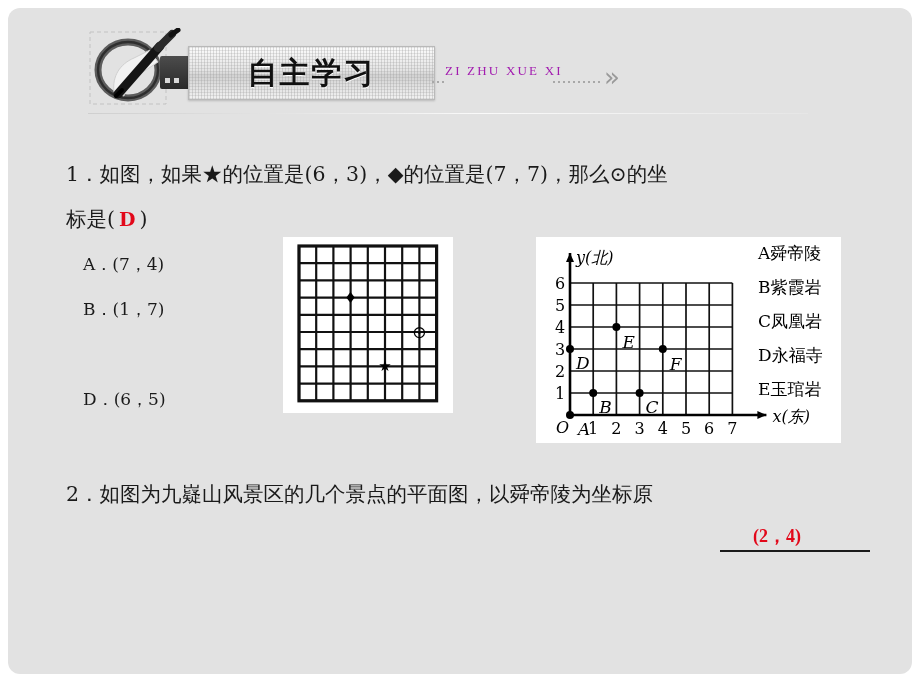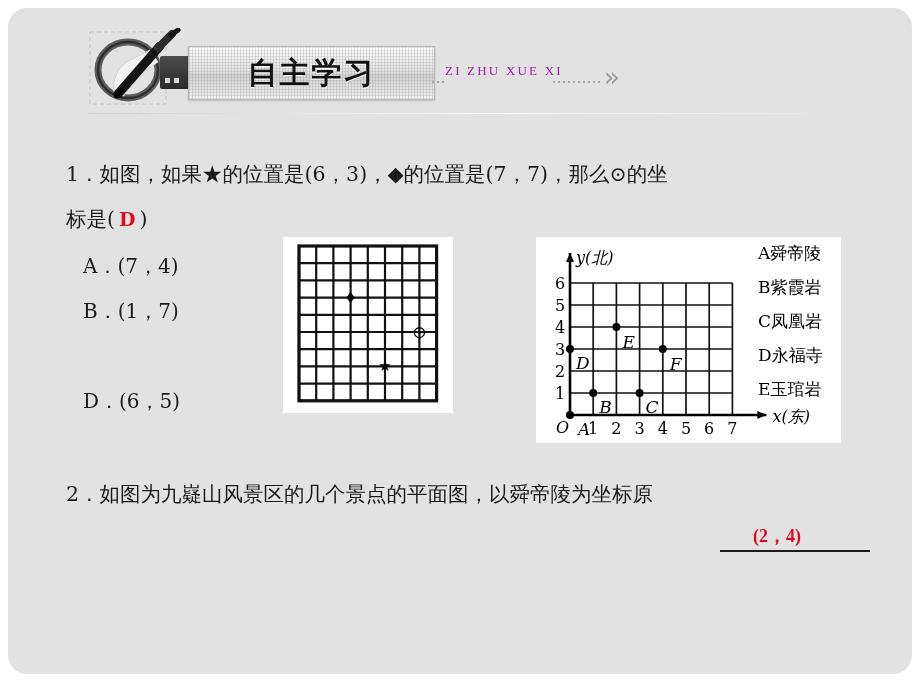--- a/index.html
+++ b/index.html
@@ -4,21 +4,21 @@
 <style>
   html,body{margin:0;padding:0;}
   body{
     width:920px;height:690px;overflow:hidden;
     background:#ffffff;
     font-family:"Liberation Serif","DejaVu Serif",serif;
   }
   #slide{
     position:absolute;left:8px;top:8px;width:904px;height:666px;
     background:#e2e2e2;
-    border-radius:19px;
+    border-radius:12px;
   }
   
   #header{position:absolute;left:0;top:0;width:904px;height:120px;}
   #pen-icon{position:absolute;left:80px;top:20px;width:110px;height:80px;}
   #title-band{
     position:absolute;left:180px;top:38px;width:245px;height:52px;
     background:linear-gradient(to bottom,#fbfbfb 0%,#e4e4e4 45%,#d2d2d2 55%,#f2f2f2 100%);
     border:1px solid #b9b9b9;
     box-shadow:0 1px 2px rgba(0,0,0,.18);
   }
@@ -58,21 +58,21 @@
   }
   
   .qline{
     position:absolute;
     font-family:"DejaVu Serif","Liberation Serif",serif;
     font-size:20.5px;color:#1a1a1a;white-space:nowrap;
   }
   .opt{
     position:absolute;
     font-family:"DejaVu Serif","Liberation Serif",serif;
-    font-size:20px;color:#1a1a1a;white-space:nowrap;
+    font-size:17px;color:#1a1a1a;white-space:nowrap;
   }
   .red{color:#e2081a;font-weight:bold;font-family:"DejaVu Serif","Liberation Serif",serif;}
   #ans-red{
     position:absolute;left:745px;top:516px;font-size:18px;
     color:#e2081a;font-weight:bold;white-space:nowrap;
   }
   #ans-rule{position:absolute;left:712px;top:542px;width:150px;height:2px;background:#1a1a1a;}
   
   #fig1{position:absolute;left:275px;top:229px;width:170px;height:176px;background:#fff;}
   #fig2{position:absolute;left:528px;top:229px;width:305px;height:206px;background:#fff;}

